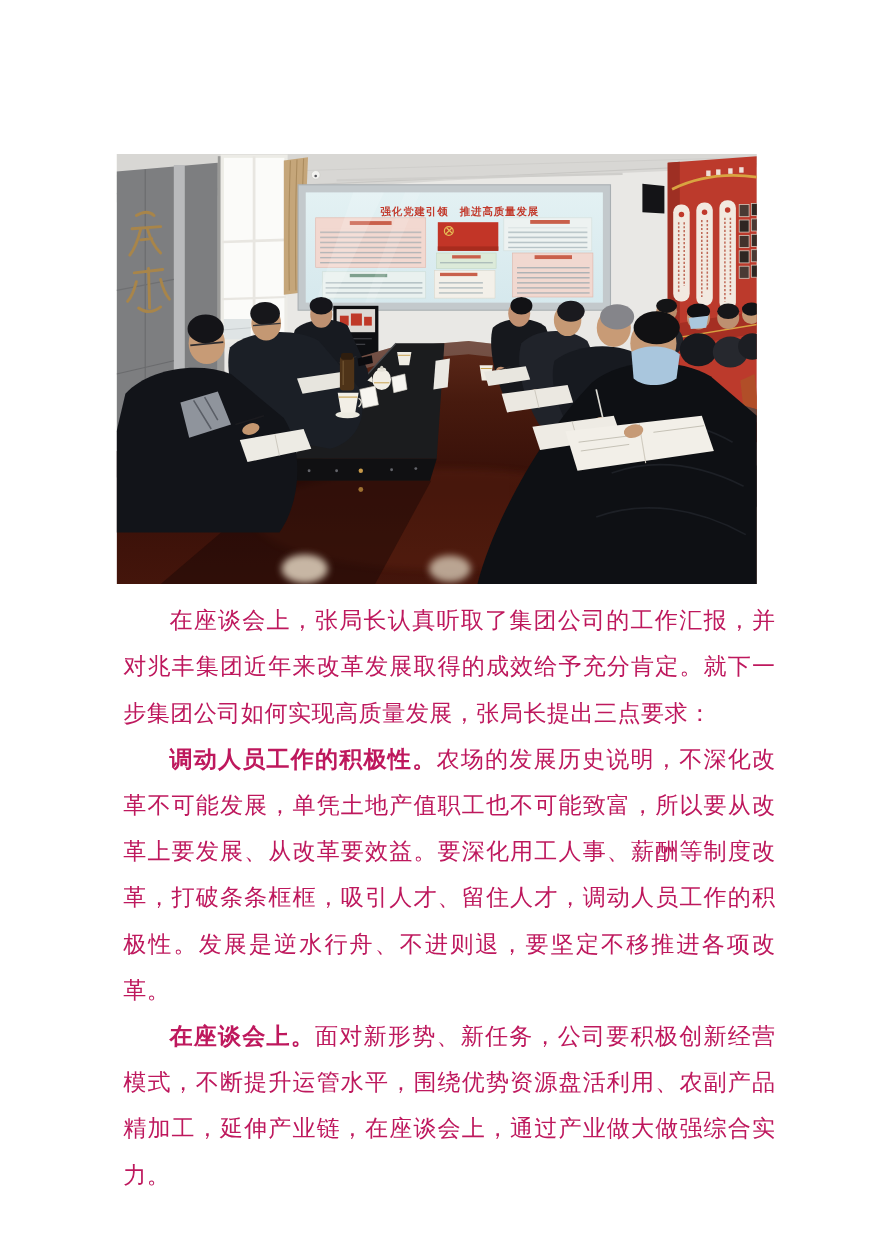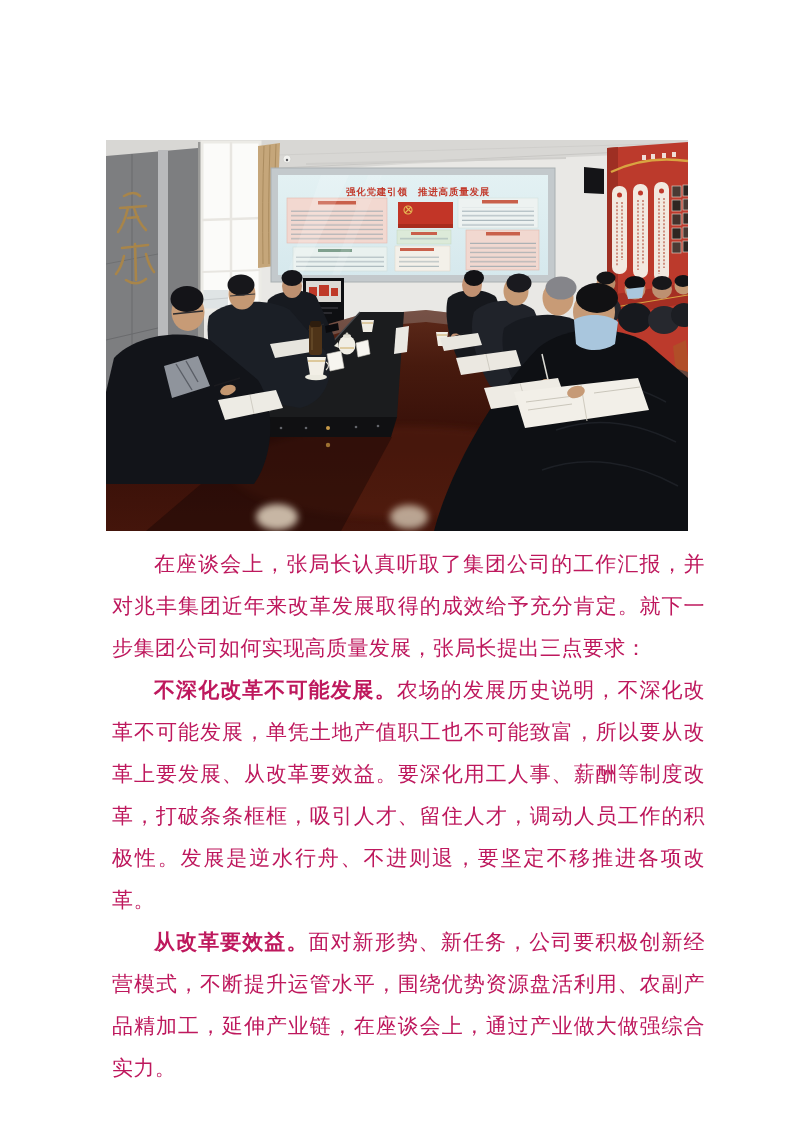--- a/index.html
+++ b/index.html
@@ -323,17 +323,17 @@
             <line x1="422" y1="270" x2="466" y2="264"></line>
           <line x1="488" y1="253" x2="534" y2="247"></line>
         </g>
         <ellipse cx="470" cy="252" rx="9" ry="6" fill="#c69a76" transform="rotate(-14 470 252)"></ellipse>
       </g>
     </svg>
   </figure>
 
   <div class="article">
     <p><span class="lead"></span><span>在座谈会上，张局长认真听取了集团公司的工作汇报，并对兆丰集团近年来改革发展取得的成效给予充分肯定。就下一步集团公司如何实现高质量发展，张局长提出三点要求：</span></p>
-    <p><span class="lead">不深化改革不可能发展。</span><span>农场的发展历史说明，不深化改革不可能发展，单凭土地产值职工也不可能致富，所以要从改革上要发展、从改革要效益。要深化用工人事、薪酬等制度改革，打破条条框框，吸引人才、留住人才，调动人员工作的积极性。发展是逆水行舟、不进则退，要坚定不移推进各项改革。</span></p>
-    <p><span class="lead">从改革要效益。</span><span>面对新形势、新任务，公司要积极创新经营模式，不断提升运管水平，围绕优势资源盘活利用、农副产品精加工，延伸产业链，在座谈会上，通过产业做大做强综合实力。</span></p>
+    <p><span class="lead">调动人员工作的积极性。</span><span>农场的发展历史说明，不深化改革不可能发展，单凭土地产值职工也不可能致富，所以要从改革上要发展、从改革要效益。要深化用工人事、薪酬等制度改革，打破条条框框，吸引人才、留住人才，调动人员工作的积极性。发展是逆水行舟、不进则退，要坚定不移推进各项改革。</span></p>
+    <p><span class="lead">在座谈会上。</span><span>面对新形势、新任务，公司要积极创新经营模式，不断提升运管水平，围绕优势资源盘活利用、农副产品精加工，延伸产业链，在座谈会上，通过产业做大做强综合实力。</span></p>
   </div>
 
 </div>
 
 </body></html>

